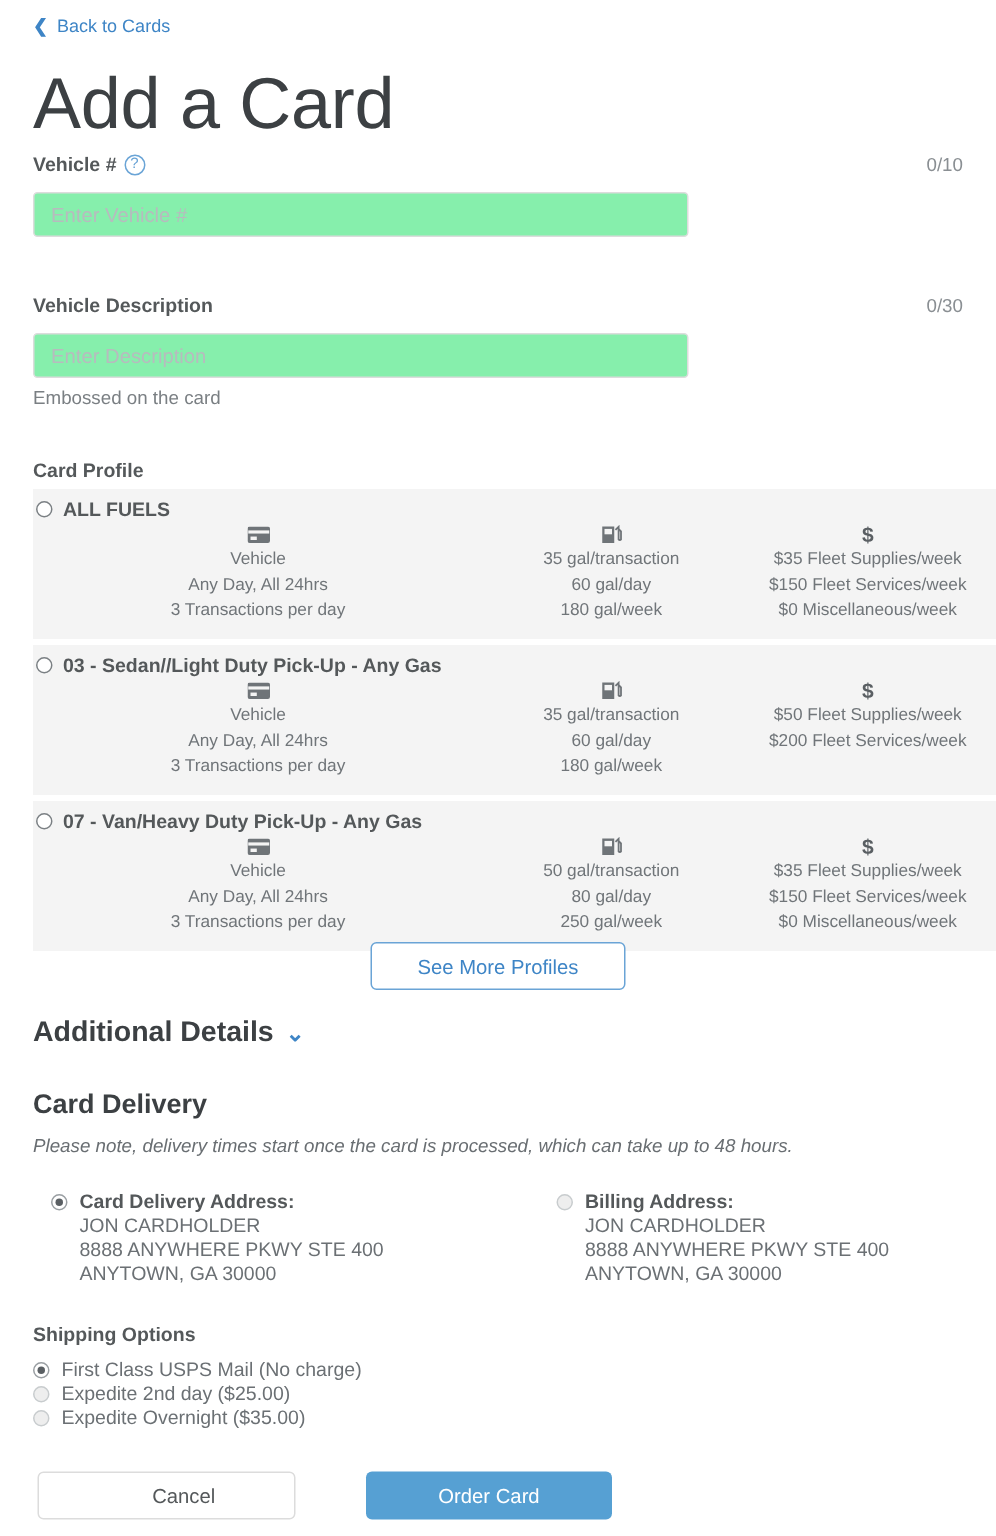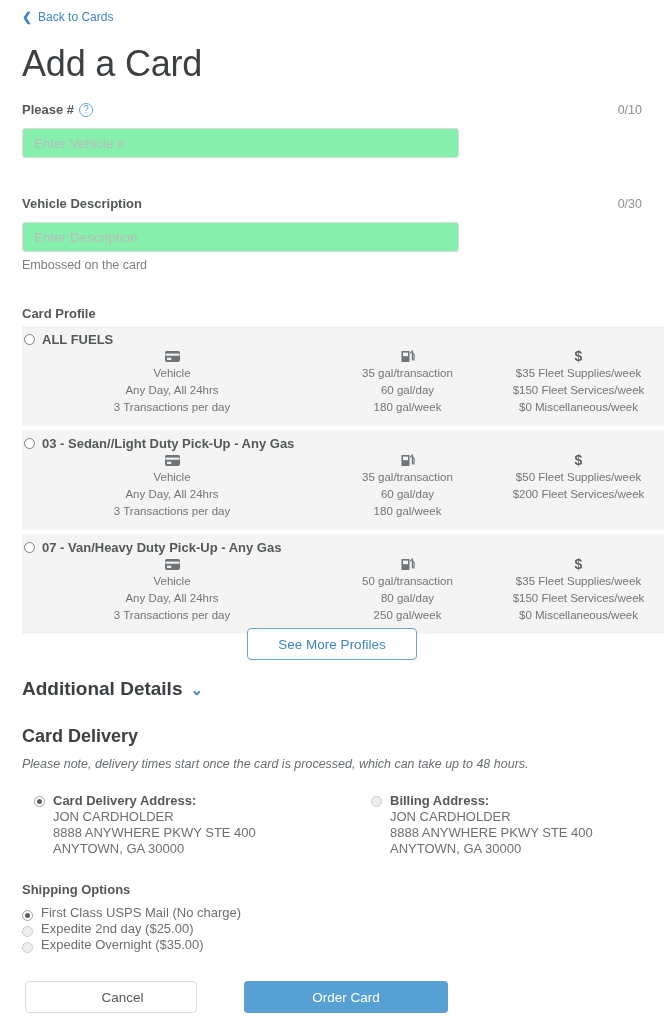--- a/index.html
+++ b/index.html
@@ -18,21 +18,21 @@
   .back-link {
     position: absolute; left: 22px; top: 10px;
     display: flex; align-items: center; gap: 6px;
     color: #3e85c6; font-size: 12px; text-decoration: none; cursor: pointer;
   }
   .back-chevron { font-size: 12px; font-weight: bold; line-height: 1; }
 
   
   .page-title {
     position: absolute; left: 22px; top: 44px;
-    font-size: 36px; font-weight: 400; color: #3c4043;
+    font-size: 48px; font-weight: 400; color: #3c4043;
     letter-spacing: -0.2px; line-height: 1.1; margin: 0; text-align: center;
   }
 
   
   .field { position: absolute; left: 22px; width: 620px; }
   .field-head { display: flex; align-items: center; height: 16px; }
   .field-label {
     font-size: 13px; font-weight: bold; color: #54585a; line-height: 16px;
   }
   .help-icon {
@@ -132,54 +132,54 @@
   .radio-filled::after {
     content: ""; width: 5px; height: 5px; border-radius: 50%; background: #5a5f63;
   }
   .radio-empty { border: 1px solid #c8ccce; background: #eeeeee; }
   .addr-title { font-size: 13px; font-weight: bold; color: #54585a; line-height: 16px; }
   .addr-line  { font-size: 13px; color: #6b7074; line-height: 16px; }
 
   
   .shipping-title { position: absolute; left: 22px; top: 882px; }
   .shipping-list { position: absolute; left: 22px; top: 905px; }
-  .ship-row { display: flex; align-items: flex-end; height: 16px; }
+  .ship-row { display: flex; align-items: center; height: 16px; }
   .ship-row .radio-filled, .ship-row .radio-empty { margin-top: 0; }
   .ship-label { font-size: 13px; color: #6b7074; line-height: 16px; }
 
   
   .footer { position: absolute; left: 0; top: 981px; width: 664px; height: 43px; }
   .btn-cancel {
     position: absolute; left: 25px; top: 0; width: 172px; height: 32px;
     border: 1px solid #dcdcdc; border-radius: 4px; background: #fff;
     color: #54585a; font-family: "Liberation Sans", sans-serif;
     font-size: 13.5px; cursor: pointer; padding-left: 29px;
   }
   .btn-order {
-    position: absolute; left: 244px; top: 0; width: 204px; height: 32px;
+    position: absolute; left: 244px; top: 0; width: 164px; height: 32px;
     border: none; border-radius: 4px; background: #56a0d3;
     color: #ffffff; font-family: "Liberation Sans", sans-serif;
     font-size: 13.5px; cursor: pointer;
   }
 </style>
 </head>
 <body>
 
 <div class="page">
 
   <a class="back-link">
     <span class="back-chevron">❮</span>
     <span>Back to Cards</span>
   </a>
 
   <h1 class="page-title">Add a Card</h1>
 
   <div class="field" style="top:102px;">
     <div class="field-head">
-      <span class="field-label">Please #</span>
+      <span class="field-label">Vehicle #</span>
       <span class="help-icon">?</span>
       <span class="counter">0/10</span>
     </div>
     <input class="text-input" type="text" placeholder="Enter Vehicle #" style="">
   </div>
 
   <div class="field" style="top:196px;">
     <div class="field-head">
       <span class="field-label">Vehicle Description</span>
       <span class="counter">0/30</span>

